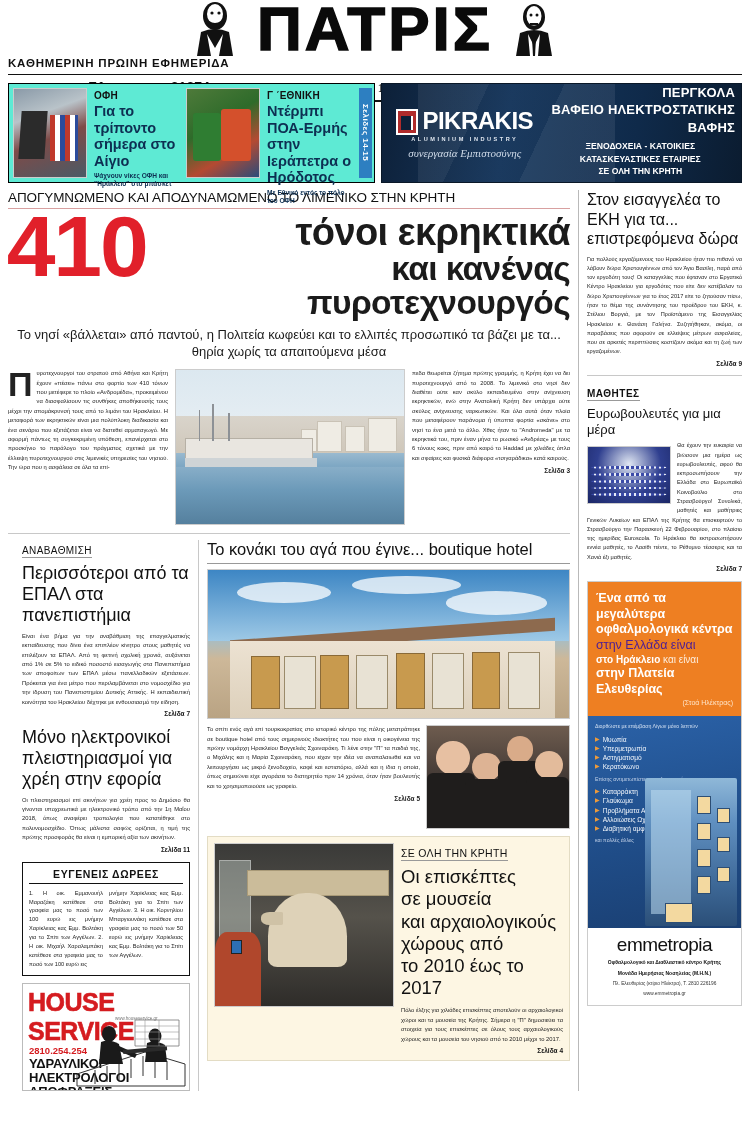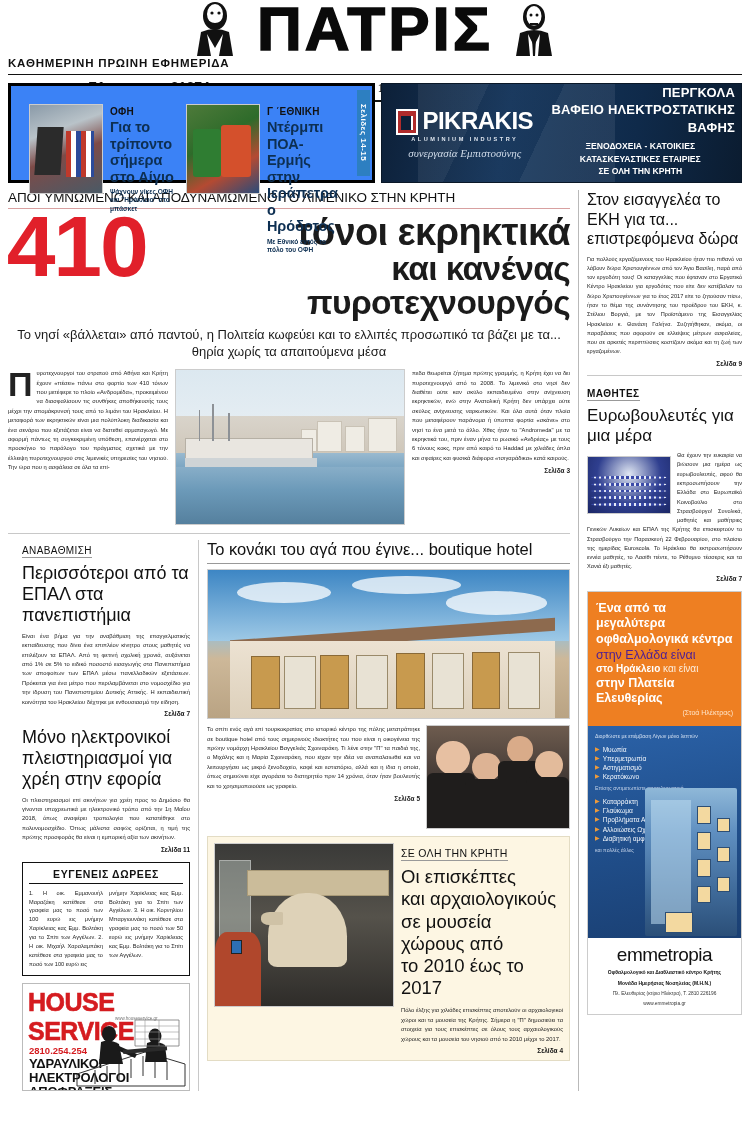--- a/index.html
+++ b/index.html
@@ -43,22 +43,22 @@
   .mast-info .left .big { font-size: 15px; font-weight: 700; }
   .mast-info .left .big2 { font-size: 14px; font-weight: 700; }
   .mast-info .center { font-size: 13.5px; font-weight: 700; letter-spacing: 0.6px; font-family: "Liberation Serif", serif; }
   .mast-info .right { font-size: 9.5px; font-weight: 600; }
   .mast-info .right .tiny { font-size: 7.5px; font-weight: 500; }
   .mast-rule2 { border-top: 2px solid #111; }
 
   
   .top-strip { display: flex; gap: 6px; margin-top: 5px; height: 100px; }
   .sports-box {
-    flex: 0 0 367px; border: 3px solid #000000; background: #3b82f6;
-    display: flex; position: relative; padding: 18px;
+    flex: 0 0 367px; border: 1px solid #000000; background: #5eead4;
+    display: flex; position: relative; padding: 4px;
   }
   .sp-photo { width: 74px; height: 90px; position: relative; overflow: hidden; border: 1px solid #ccc; }
   .sp-photo.p1 { background: linear-gradient(160deg,#8a9aa8 0%,#b9c3c9 30%,#7e4b48 55%,#4a5a66 100%); }
   .sp-photo.p2 { background: linear-gradient(150deg,#4e7a3a 0%,#2e6b2a 40%,#b44a32 70%,#2a4b7a 100%); }
   .sp-photo .jersey1 { position:absolute; left:6px; top:22px; width:26px; height:48px; background:#2b2b2b; transform:skewX(-4deg); }
   .sp-photo .jersey2 { position:absolute; left:36px; top:26px; width:28px; height:46px; background: repeating-linear-gradient(90deg,#c0392b 0 5px,#ffffff 5px 10px,#2c4b9b 10px 15px); }
   .sp-photo .jersey3 { position:absolute; left:6px; top:24px; width:28px; height:48px; background:#2f7d32; border-radius:3px;}
   .sp-photo .jersey4 { position:absolute; left:34px; top:20px; width:30px; height:52px; background:#d4502c; border-radius:3px;}
   .sp-text { flex: 1; padding: 2px 5px 0 7px; }
   .sp-kicker { font-size: 10px; font-weight: 700; color: #111; letter-spacing: .2px; }
@@ -196,21 +196,21 @@
   .hs-list { padding-left: 6px; margin-top: 1px; }
   .hs-list div { font-size: 13px; font-weight: 700; color: #111; line-height: 1.07; letter-spacing: -.2px;}
   .hs-art { position: absolute; right: 2px; top: 28px; width: 112px; height: 76px; }
 
   
   .rc-head1 { font-size: 16px; line-height: 1.22; color: #111; }
   .rc-body { font-size: 5.6px; line-height: 1.66; text-align: justify; margin-top: 6px; color:#222; }
   .rc-ref { text-align: right; font-size: 6.5px; font-weight: 700; margin-top: 3px; }
   .rc-rule { border-top: 1px solid #c8c8c8; margin: 8px 0 7px 0; }
   .rc-kicker { font-size: 10px; font-weight: 700; letter-spacing: .5px; border-bottom: 1px solid #999; display: inline-block; padding-bottom: 1px;}
-  .rc-head2 { font-size: 17px; line-height: 1.22; margin-top: 5px; color:#111; }
+  .rc-head2 { font-size: 13px; line-height: 1.22; margin-top: 5px; color:#111; }
   .euro-photo {
     width: 84px; height: 58px; float: left; margin: 5px 6px 2px 0; position: relative; overflow: hidden; border:1px solid #ccc;
     background: radial-gradient(ellipse at 50% 30%, #dfe6f2 0%, #2f3f8f 55%, #1b2766 100%);
   }
   .ep-row{position:absolute;left:4%;right:4%;height:5%;background:repeating-linear-gradient(90deg,#3a4aa8 0 3px,#e8ecf7 3px 5px);border-radius:50%;}
   .rc-body2 { font-size: 5.6px; line-height: 1.66; text-align: justify; color:#222; }
 
   
   .em-ad { margin-top: 9px; border: 1px solid #ccc; overflow: hidden; }
   .em-top { background: #ee7f22; padding: 9px 8px 10px 8px; color: #fff; }
@@ -464,22 +464,22 @@
               <div class="mus-lintel"></div>
               <div class="mus-bird"></div>
               <div class="mus-beak"></div>
               <div class="mus-person"></div>
               <div class="mus-phone"></div>
             </div>
             <div class="mus-text">
               <div class="mus-kicker">ΣΕ ΟΛΗ ΤΗΝ ΚΡΗΤΗ</div>
               <div class="mus-head">
                 <div>Οι επισκέπτες</div>
+                <div>σε μουσεία</div>
                 <div>και αρχαιολογικούς</div>
-                <div>σε μουσεία</div>
                 <div>χώρους από</div>
                 <div>το 2010 έως το 2017</div>
               </div>
               <div class="mus-body">Πόλο έλξης για χιλιάδες επισκέπτες αποτελούν οι αρχαιολογικοί χώροι και τα μουσεία της Κρήτης. Σήμερα η "Π" δημοσιεύει τα στοιχεία για τους επισκέπτες σε όλους τους αρχαιολογικούς χώρους και τα μουσεία του νησιού από το 2010 μέχρι το 2017.</div>
               <div class="page-ref">Σελίδα 4</div>
             </div>
           </div>
         </div>
       </div>
     </div>

